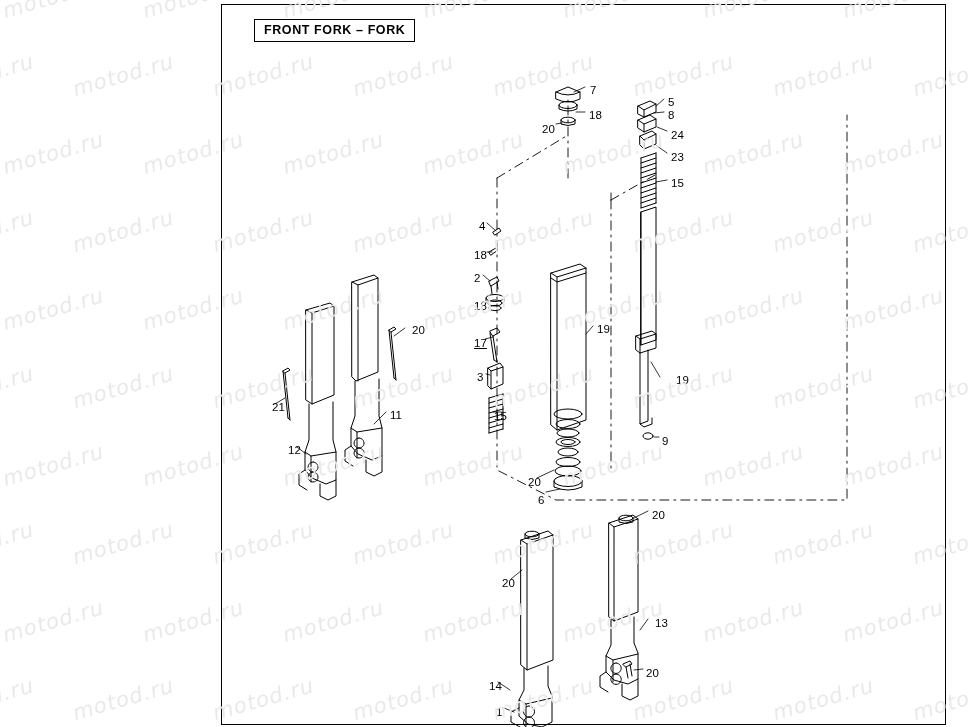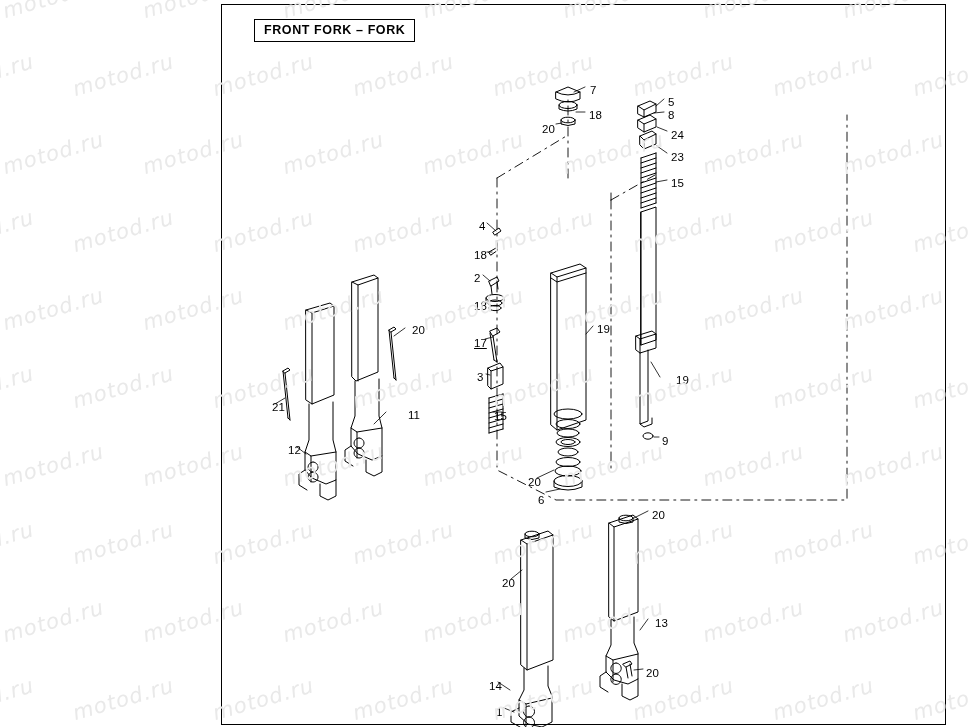--- a/index.html
+++ b/index.html
@@ -328,21 +328,21 @@
     <div class="lbl" style="left: 496px; top: 706px;">1</div>
     <div class="lbl" style="left: 474px; top: 272px;">2</div>
     <div class="lbl" style="left: 477px; top: 371px;">3</div>
     <div class="lbl" style="left: 479px; top: 220px;">4</div>
     <div class="lbl" style="left: 668px; top: 96px;">5</div>
     <div class="lbl" style="left: 538px; top: 494px;">6</div>
     <div class="lbl" style="left: 590px; top: 84px;">7</div>
     <div class="lbl" style="left: 668px; top: 109px;">8</div>
     <div class="lbl" style="left: 662px; top: 435px;">9</div>
     <div class="lbl" style="left: 589px; top: 109px;">18</div>
-    <div class="lbl" style="left: 408px; top: 409px;">11</div>
+    <div class="lbl" style="left: 390px; top: 409px;">11</div>
     <div class="lbl" style="left: 288px; top: 444px;">12</div>
     <div class="lbl" style="left: 655px; top: 617px;">13</div>
     <div class="lbl" style="left: 489px; top: 680px;">14</div>
     <div class="lbl" style="left: 671px; top: 177px;">15</div>
     <div class="lbl" style="left: 494px; top: 410px;">15</div>
     <div class="lbl" style="left: 597px; top: 323px;">19</div>
     <div class="lbl" style="left: 474px; top: 337px; text-decoration: underline;">17</div>
     <div class="lbl" style="left: 474px; top: 249px;">18</div>
     <div class="lbl" style="left: 474px; top: 300px;">18</div>
     <div class="lbl" style="left: 664px; top: 374px; margin-left: 12px;">19</div>

